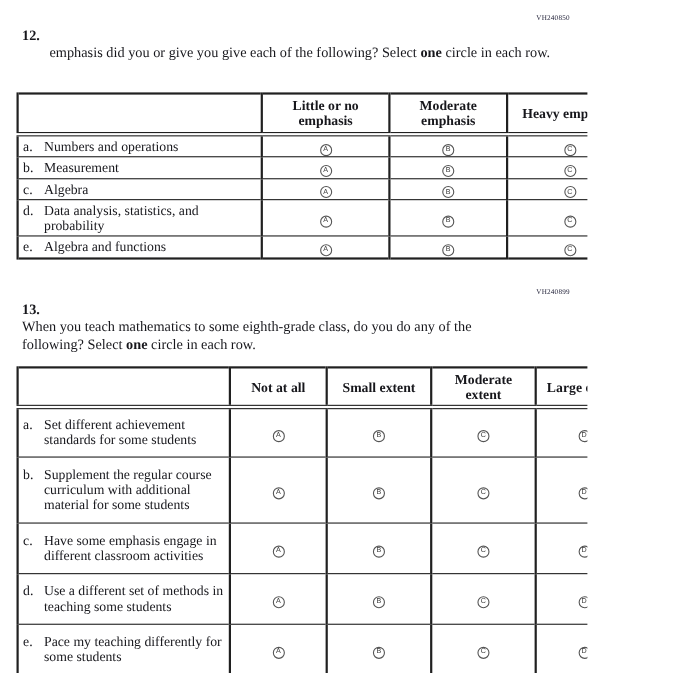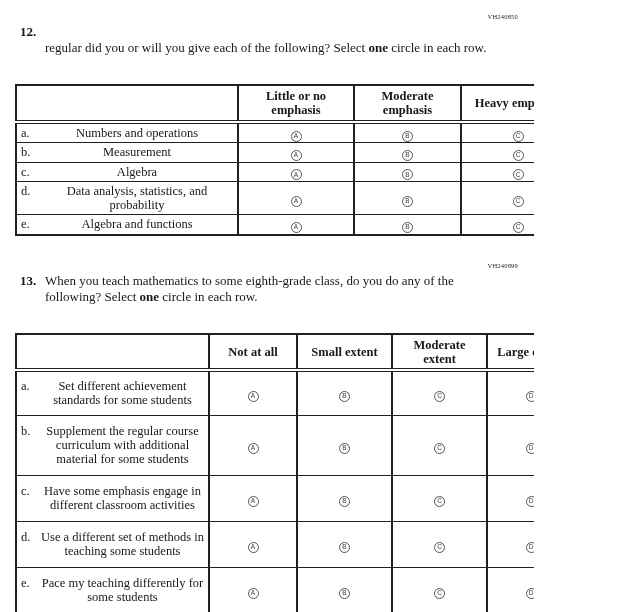--- a/index.html
+++ b/index.html
@@ -5,21 +5,21 @@
   html,body{margin:0;padding:0;background:#ffffff;}
   .page{
     position:relative;width:534px;height:612px;background:#ffffff;overflow:hidden;
     font-family:"Liberation Serif", serif;color:#17171c;
   }
   .qcode{position:absolute;font-size:6.5px;letter-spacing:.2px;color:#23233a;}
   .q12-code{top:13px;right:16px;}
   .q13-code{top:262px;right:16px;}
   .qblock{position:absolute;left:20px;display:flex;}
   .q12-block{top:24px;}
-  .q13-block{top:273px;}
+  .q13-block{top:273px;flex-direction:column;}
   .qnum{font-weight:bold;font-size:13px;width:25px;flex:none;line-height:1.2;}
   .qtext{margin:0;font-size:13px;line-height:1.25;width:560px;}
   table.qtable{
     position:absolute;left:15px;width:601px;
     border-collapse:collapse;table-layout:fixed;
     border:2px solid #202020;
     margin-top:16px;
   }
   .q12-table{top:68px;}
   .q13-table{top:317px;}
@@ -39,40 +39,40 @@
   .q12-table tbody tr:nth-child(4){height:30px;}
   .q12-table tbody tr:nth-child(5){height:17px;}
   .q13-table tbody tr:nth-child(1){height:45px;}
   .q13-table tbody tr:nth-child(2){height:60px;}
   .q13-table tbody tr:nth-child(3){height:46px;}
   .q13-table tbody tr:nth-child(4){height:46px;}
   .q13-table tbody tr:nth-child(5){height:46px;}
   td.lab{font-size:12.5px;vertical-align:middle;padding:2px 3px 2px 4px;}
   .labwrap{display:flex;align-items:flex-start;}
   .rl{width:19px;flex:none;line-height:1.14;}
-  .rt{flex:1;line-height:1.14;text-align:center;}
+  .rt{flex:1;line-height:1.14;}
   td.opt{text-align:center;vertical-align:middle;}
   .circle{
     display:inline-flex;align-items:center;justify-content:center;
     width:11px;height:11px;border:1px solid #555;border-radius:50%;
     font-family:"Liberation Sans", sans-serif;font-size:6.5px;line-height:1;
     color:#3a3a3a;box-sizing:border-box;cursor:pointer;background:#fff;
   }
   td.code{font-size:6.5px;letter-spacing:.1px;color:#23233a;vertical-align:middle;padding-left:2px;text-align:left;}
 </style>
 </head>
 <body>
 
 <div class="page">
 
   <div class="qcode q12-code">VH240850</div>
   <div class="qblock q12-block">
     <span class="qnum">12.</span>
     <p class="qtext"><br>
-      <span>regular did you or will you give each of the following? Select </span><b>one</b><span> circle in each row.</span></p>
+      <span>emphasis did you or give you give each of the following? Select </span><b>one</b><span> circle in each row.</span></p>
   </div>
   <table class="qtable q12-table">
     <colgroup>
       <col style="width:222px">
         <col style="width:116px">
         <col style="width:107px">
         <col style="width:114px">
         <col style="width:42px">
     </colgroup>
   <thead>

